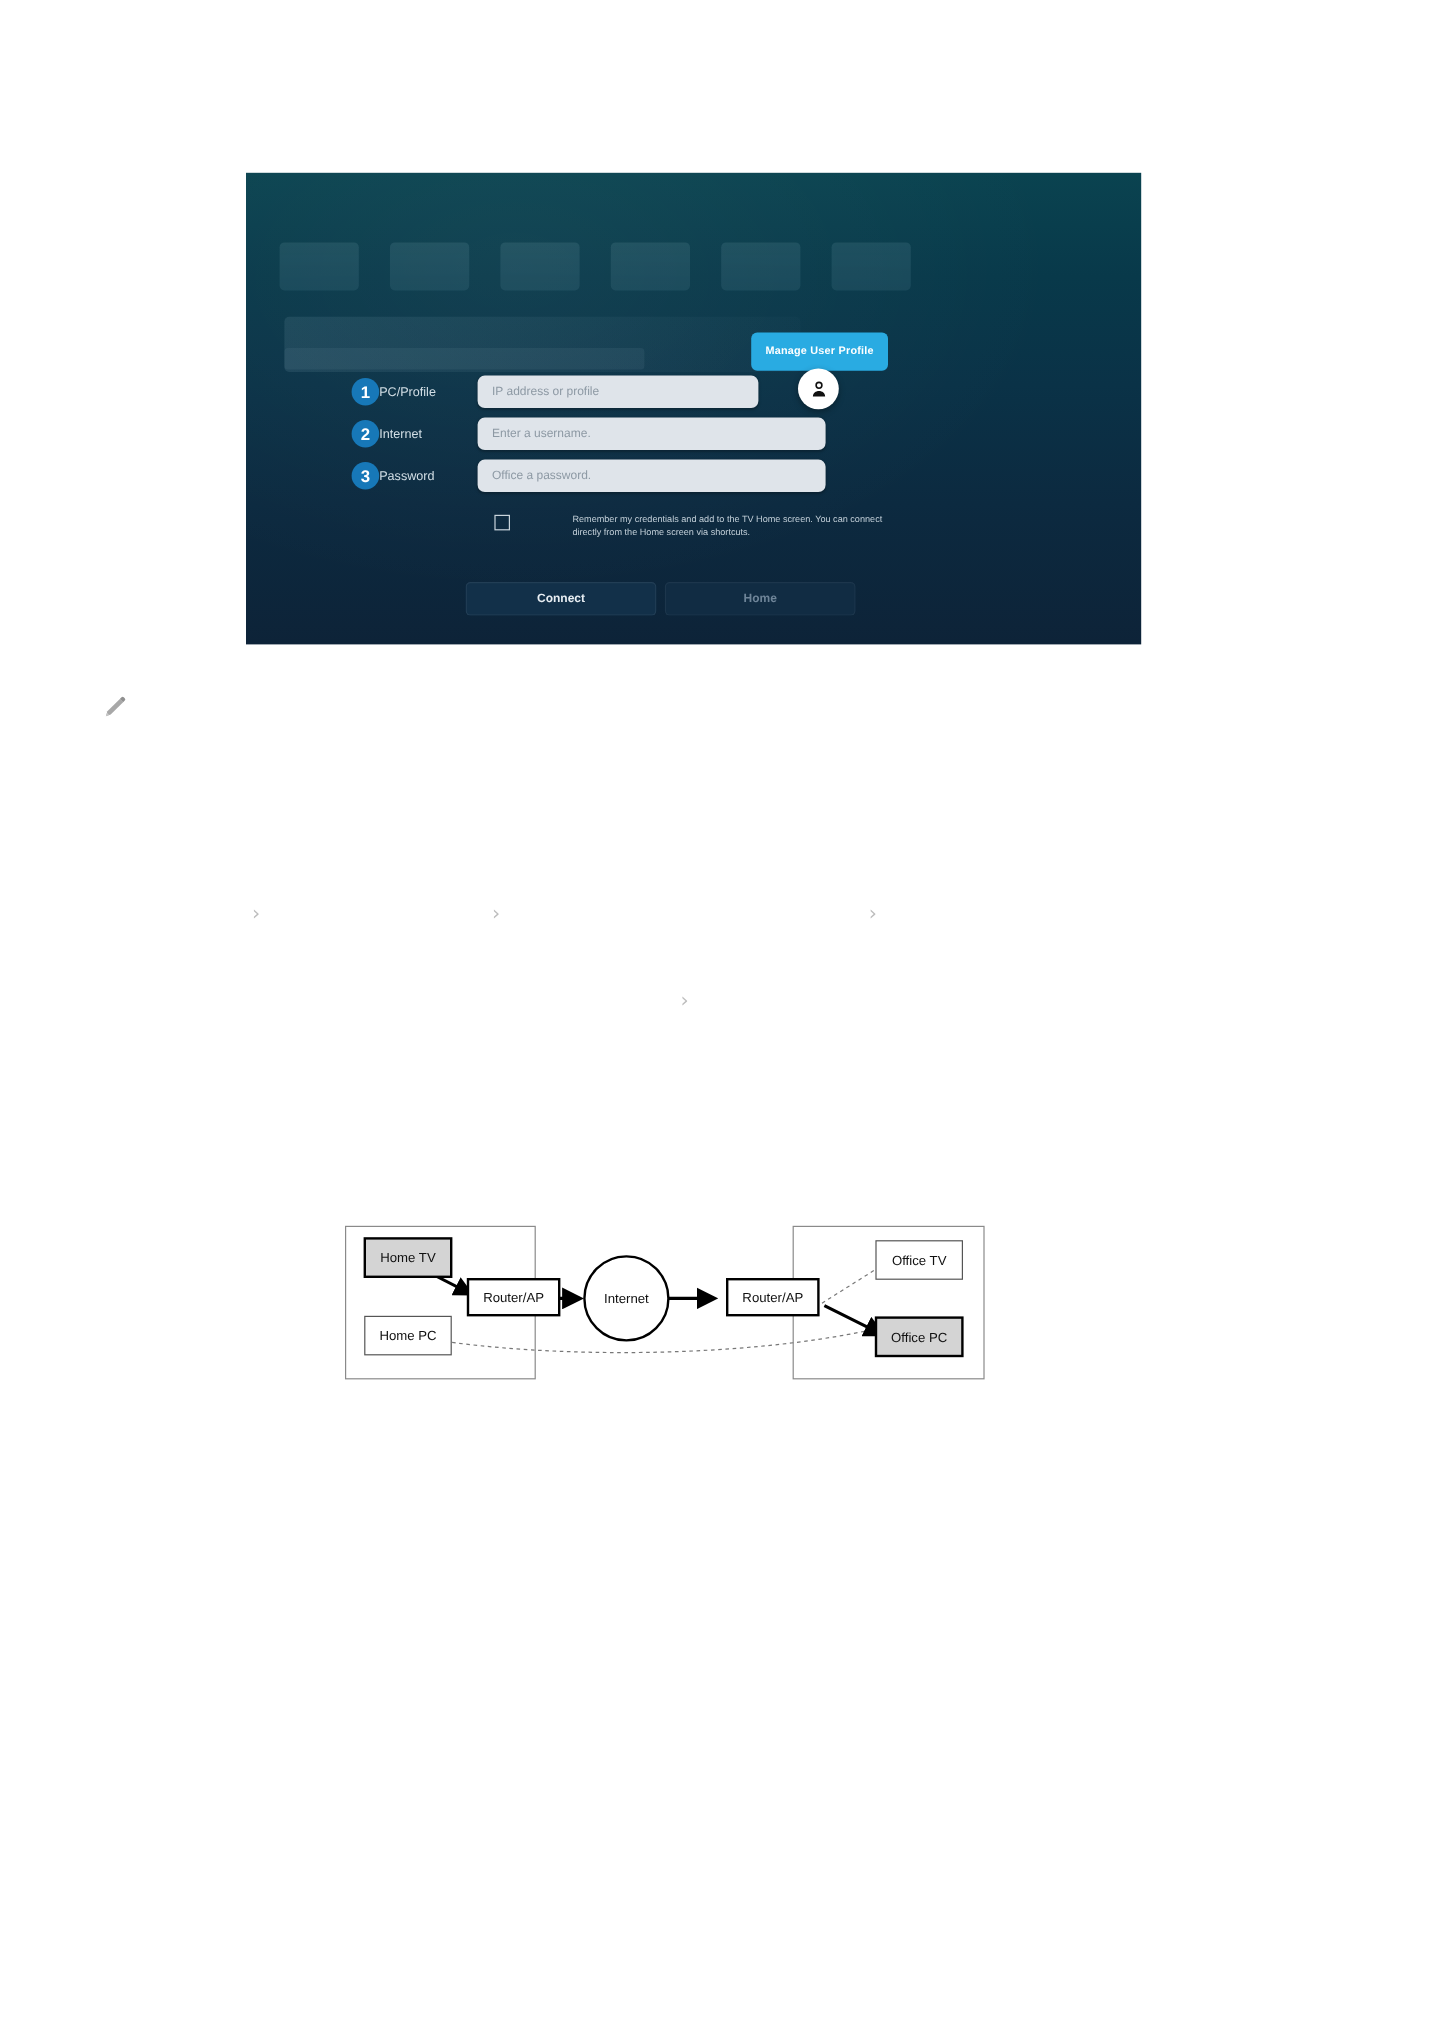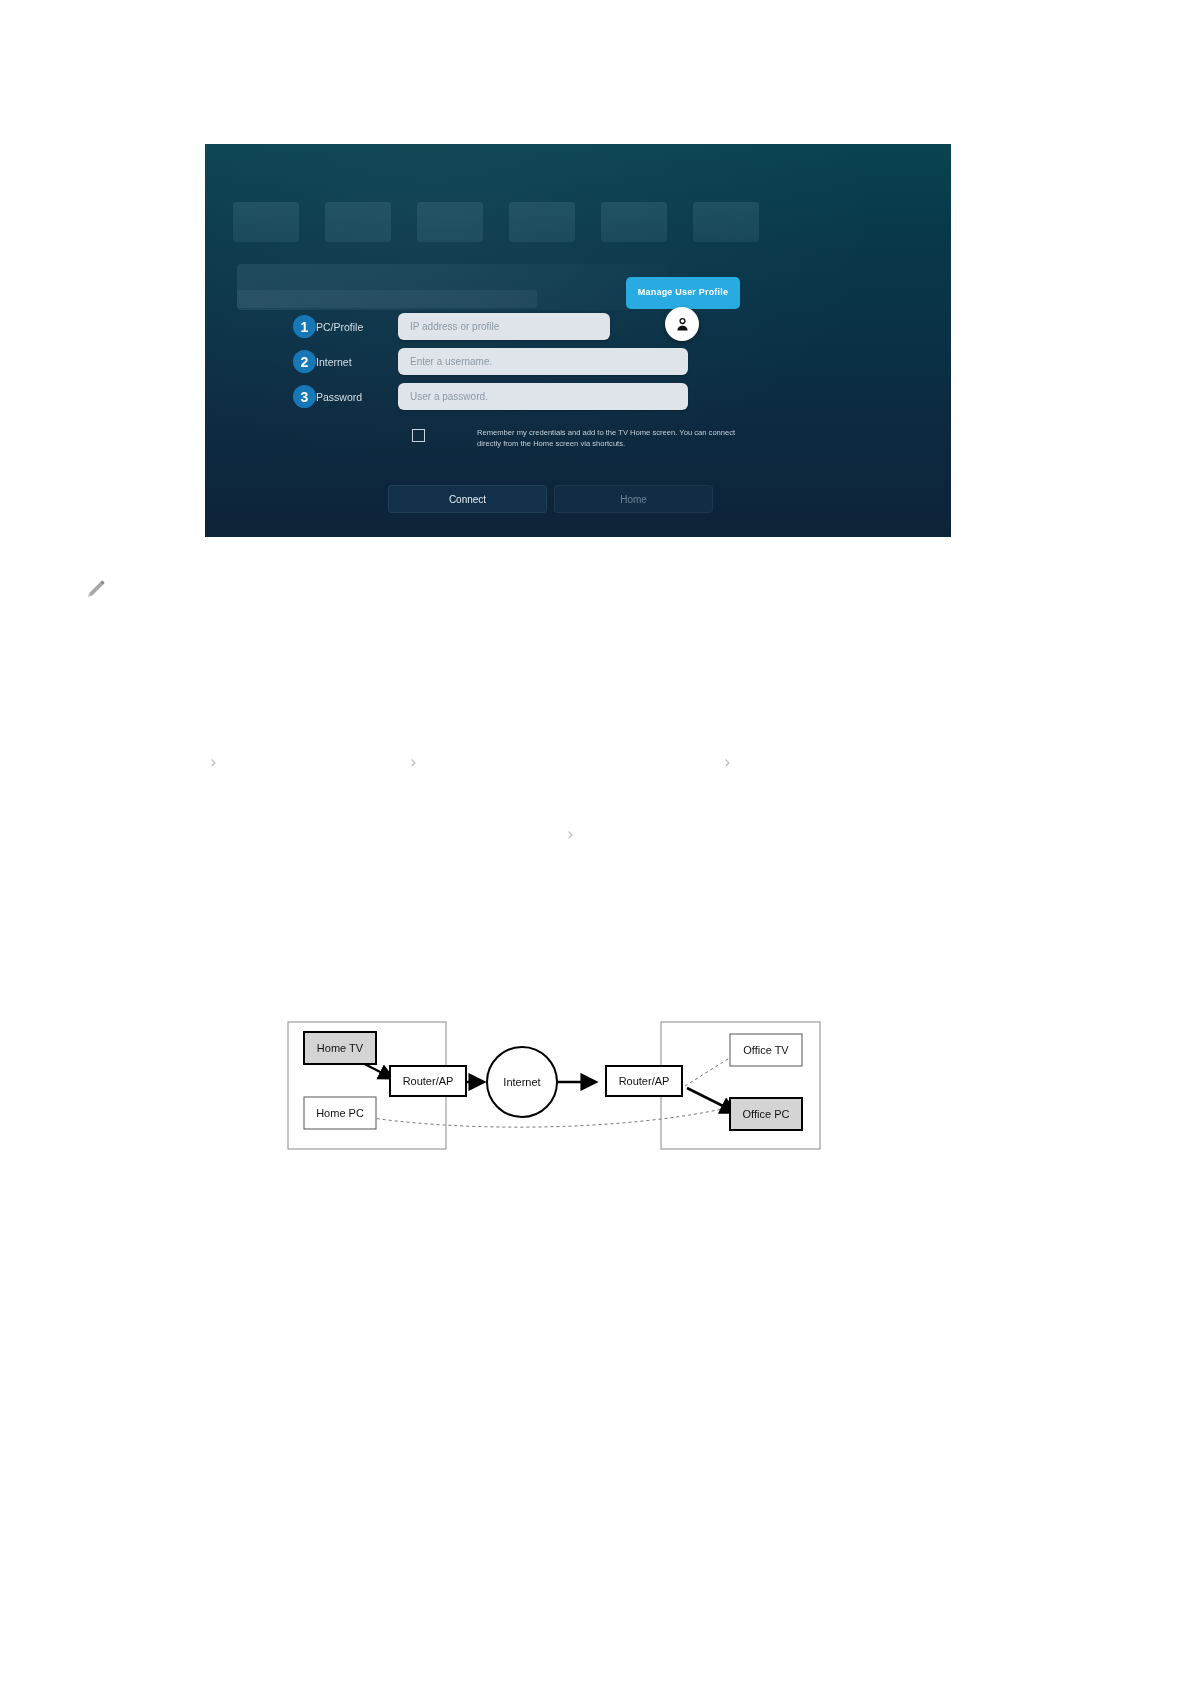--- a/index.html
+++ b/index.html
@@ -148,21 +148,21 @@
   .field {
     margin-left: 4px;
     width: 290px;
     height: 27px;
     border-radius: 6px;
     background: #dfe4ea;
     display: flex;
     align-items: center;
     box-shadow: 0 1px 2px rgba(0,0,0,0.25);
   }
-  .field-1 { width: 212px; }
+  .field-1 { width: 234px; }
   .field-ph {
     margin-left: 12px;
     color: #8d99a4;
     font-size: 10px;
     filter: blur(0.5px);
   }
 
   .profile-btn {
     position: absolute;
     left: 460px;
@@ -204,20 +204,21 @@
     filter: blur(0.45px);
   }
 
   
   .btn-row {
     position: absolute;
     left: 183px;
     top: 341px;
     display: flex;
     gap: 7px;
+    font-weight: bold;
   }
   .btn {
     width: 159px;
     height: 28px;
     border-radius: 4px;
     display: flex;
     align-items: center;
     justify-content: center;
     font-size: 10px;
     filter: blur(0.45px);
@@ -300,21 +301,21 @@
       <div class="row-label">Internet</div>
       <div class="field">
         <span class="field-ph">Enter a username.</span>
       </div>
     </div>
 
     <div class="row row-3">
       <div class="step-badge">3</div>
       <div class="row-label">Password</div>
       <div class="field">
-        <span class="field-ph">User a password.</span>
+        <span class="field-ph">Office a password.</span>
       </div>
     </div>
 
     <div class="profile-btn">
       <svg width="17" height="17" viewBox="0 0 24 24">
         <circle cx="12" cy="7.2" r="3.4" fill="none" stroke="#111" stroke-width="1.9"></circle>
         <path d="M4.8 20.4c0-4.1 3.3-6.6 7.2-6.6s7.2 2.5 7.2 6.6z" fill="#111"></path>
       </svg>
     </div>
 

